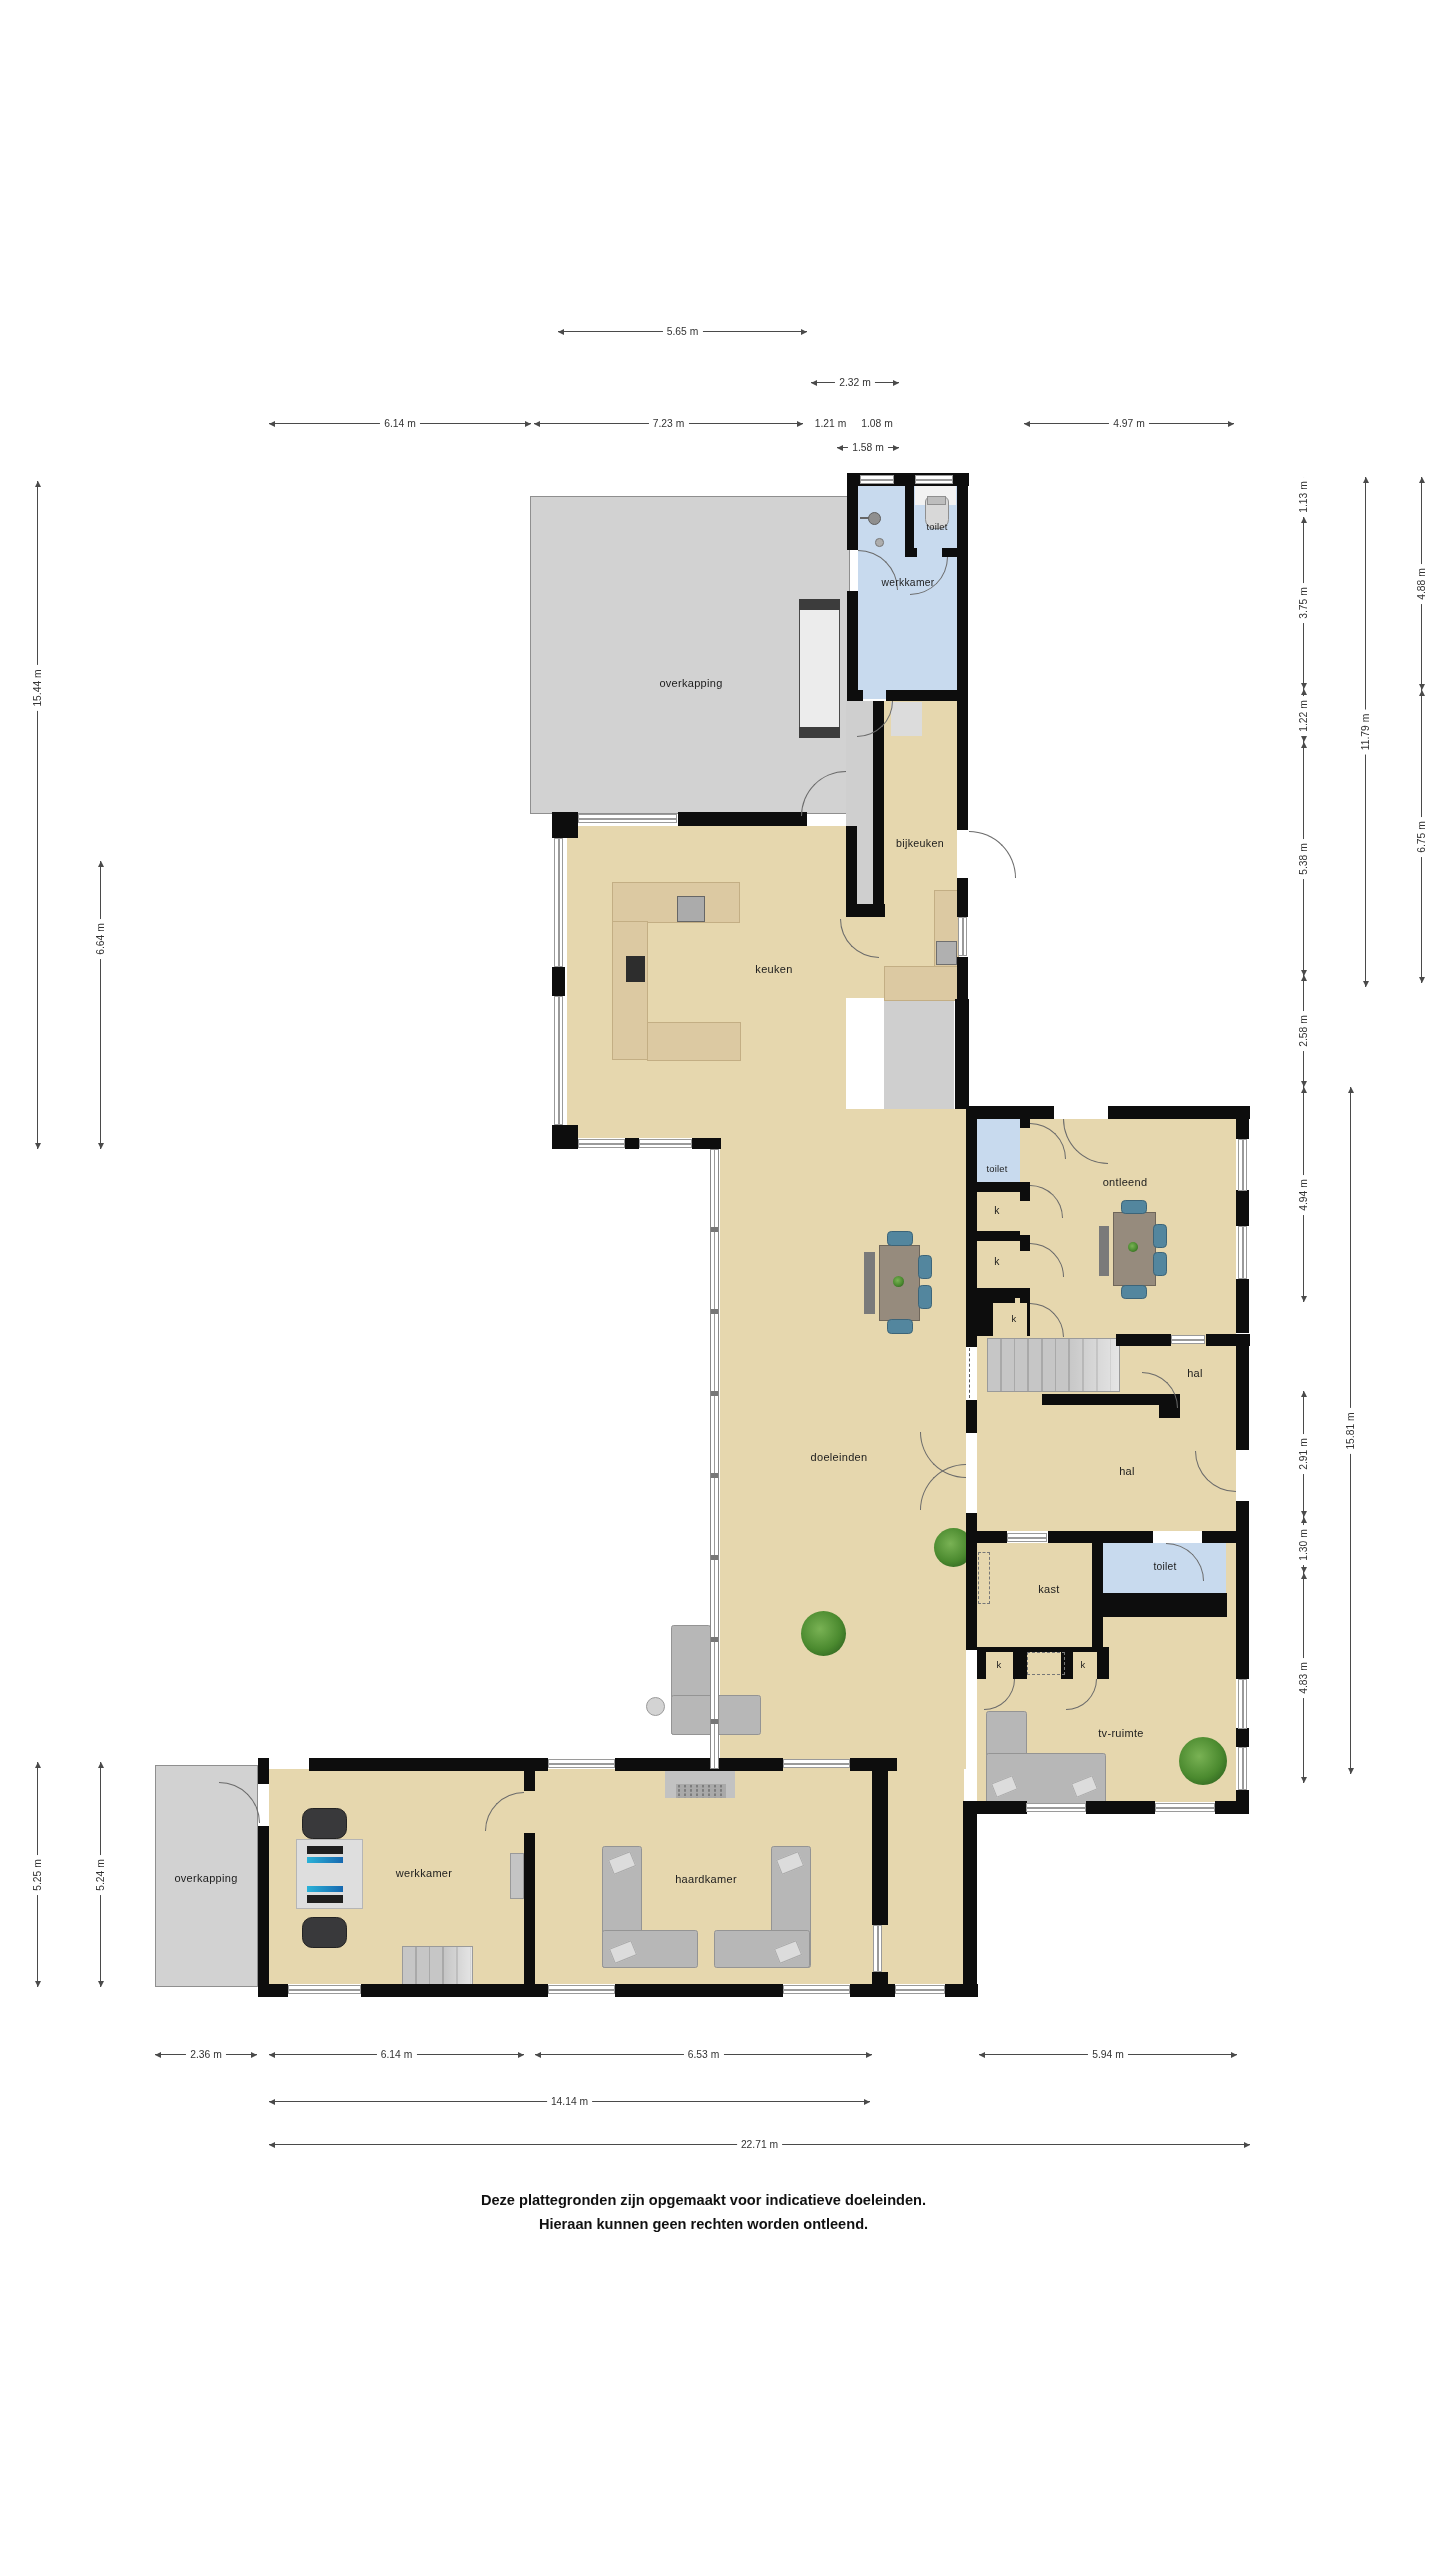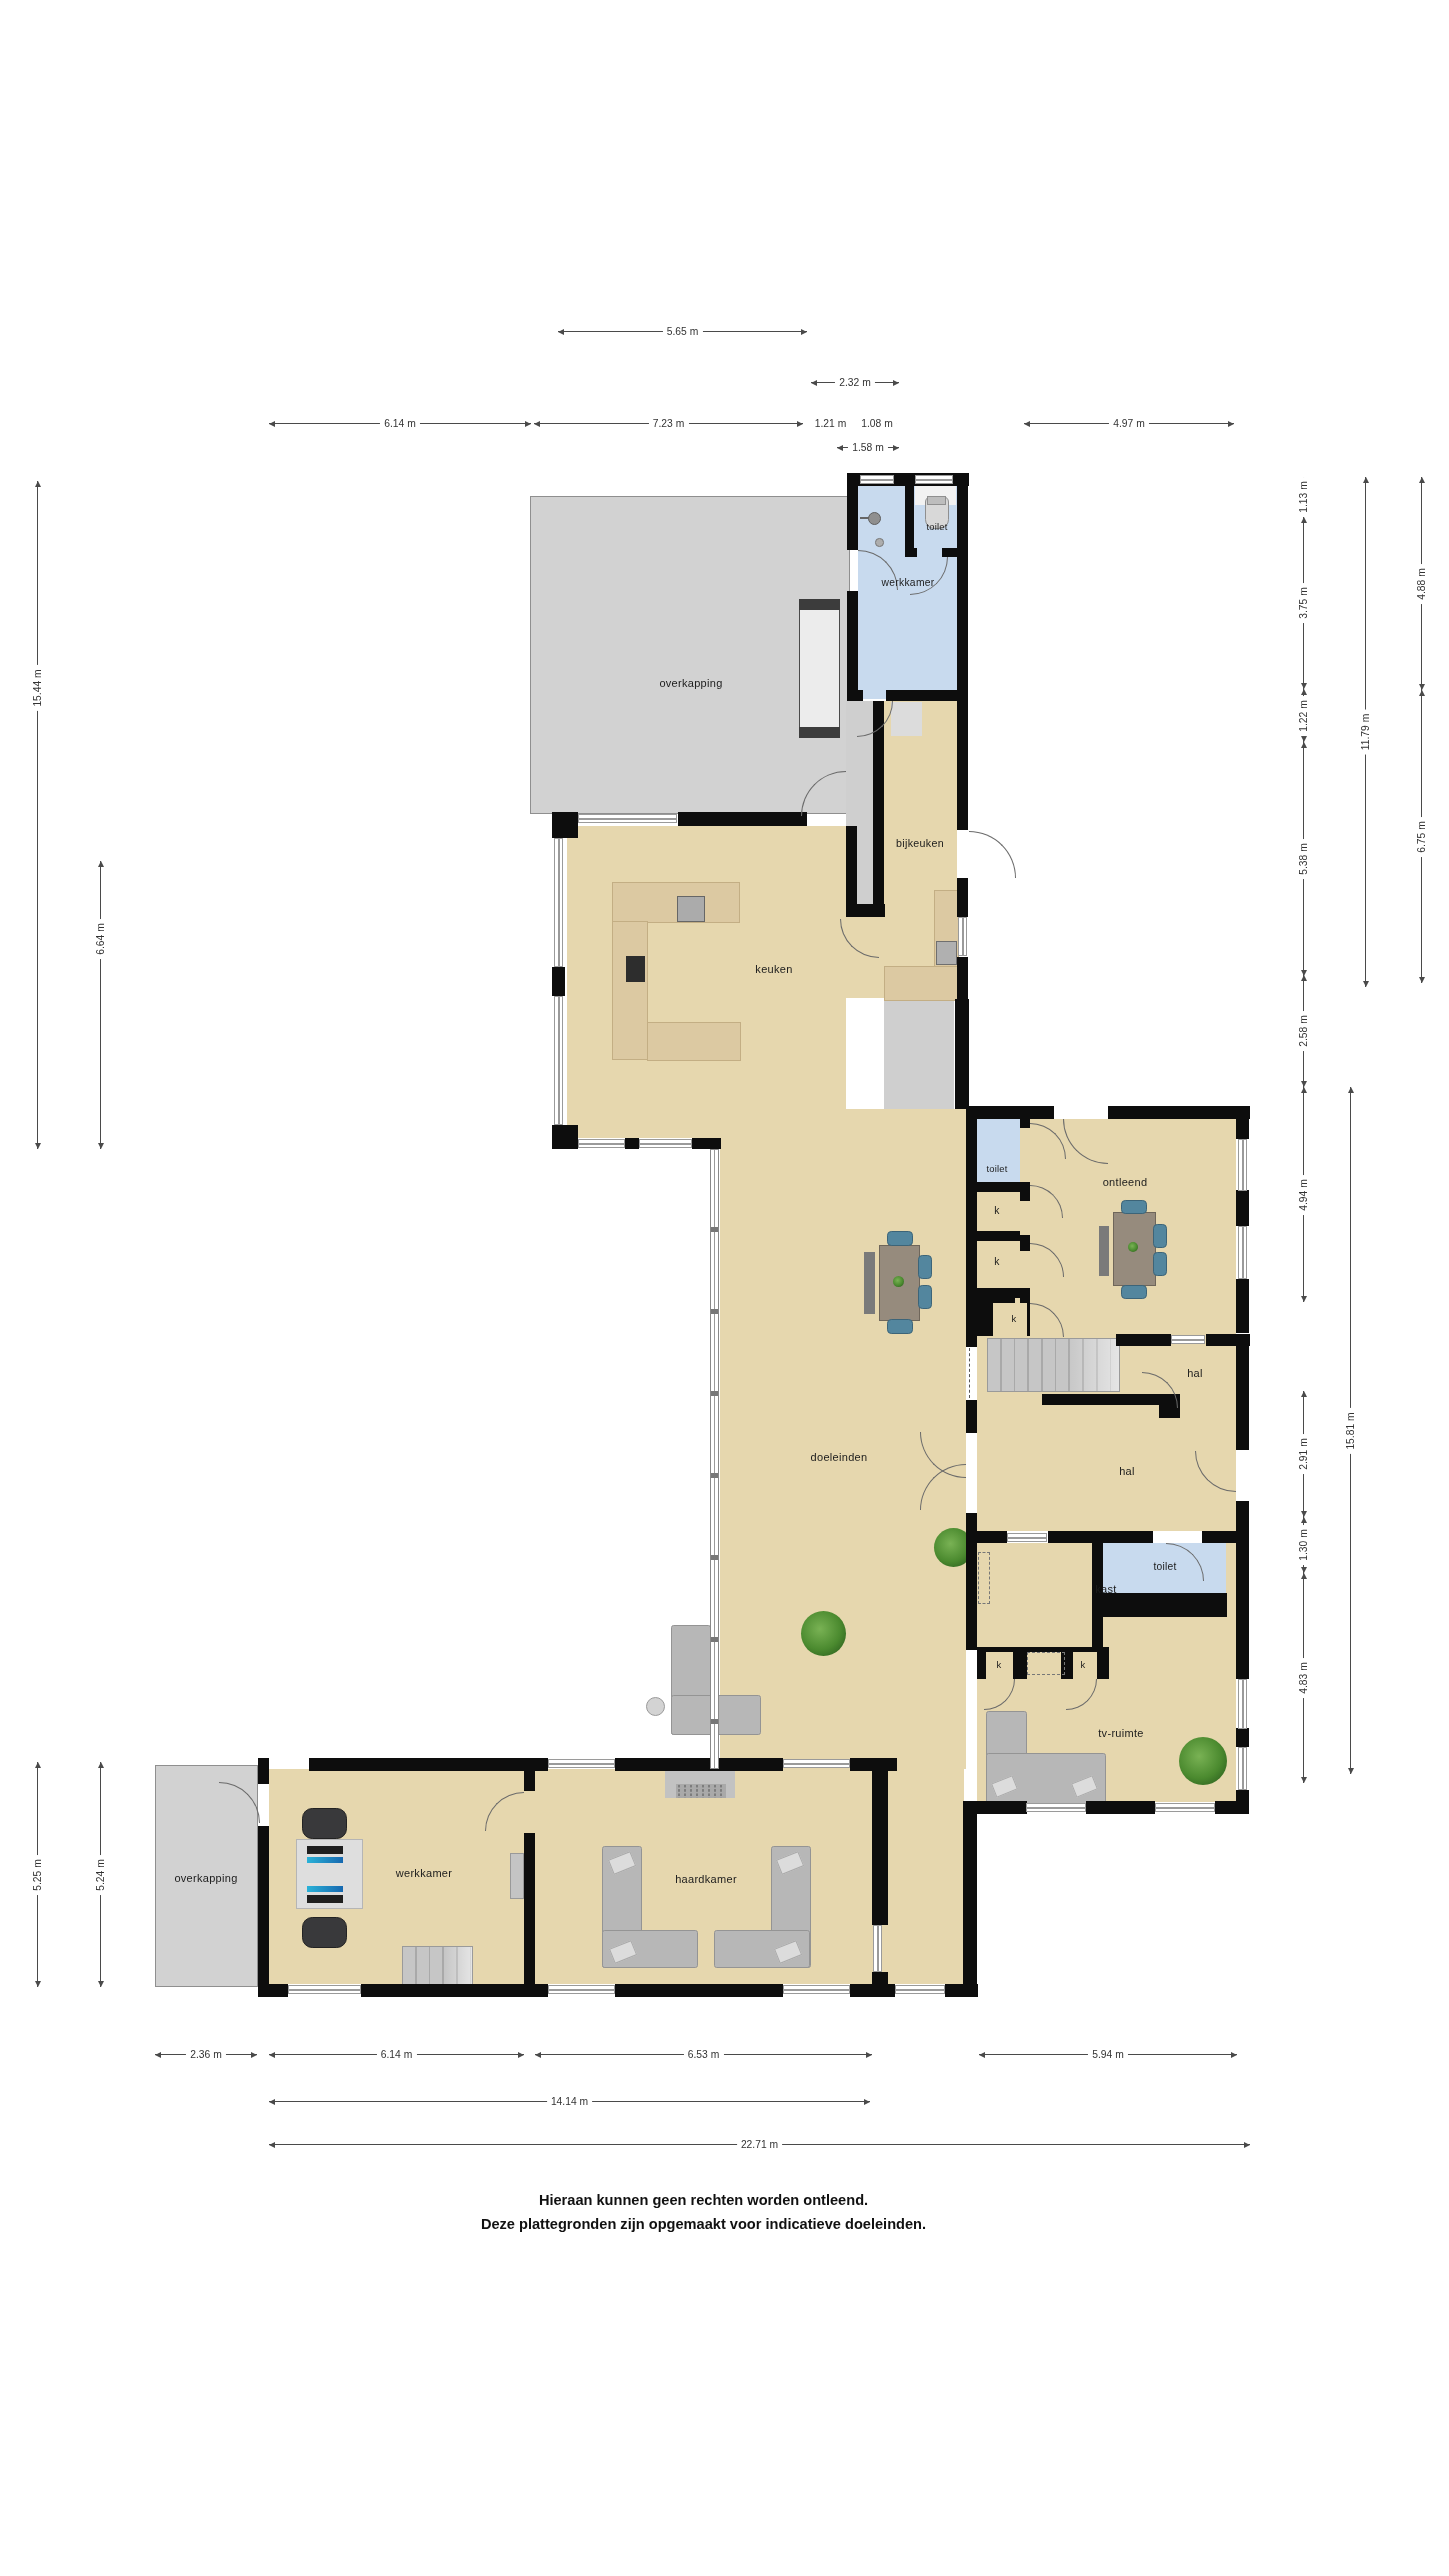--- a/index.html
+++ b/index.html
@@ -450,28 +450,28 @@
   <div class="lab" style="left:920px;top:843px;font-size:10.7px;">bijkeuken</div>
   <div class="lab" style="left:744px;top:969px;margin-left:30px;">keuken</div>
   <div class="lab" style="left:839px;top:1457px;">doeleinden</div>
   <div class="lab" style="left:1125px;top:1182px;">ontleend</div>
   <div class="lab sm" style="left:997px;top:1168px;">toilet</div>
   <div class="lab sm" style="left:997px;top:1210px;font-size:10.3px;">k</div>
   <div class="lab sm" style="left:997px;top:1261px;font-size:10.3px;">k</div>
   <div class="lab sm" style="left:1014px;top:1318px;">k</div>
   <div class="lab" style="left:1195px;top:1373px;">hal</div>
   <div class="lab" style="left:1127px;top:1471px;">hal</div>
-  <div class="lab" style="left:1106px;top:1589px;">kast</div>
+  <div class="lab" style="left:1049px;top:1589px;">kast</div>
   <div class="lab sm" style="left:1165px;top:1566px;font-size:10.3px;">toilet</div>
   <div class="lab sm" style="left:999px;top:1664px;">k</div>
   <div class="lab sm" style="left:1083px;top:1664px;">k</div>
   <div class="lab" style="left:1121px;top:1733px;">tv-ruimte</div>
   <div class="lab" style="left:424px;top:1873px;">werkkamer</div>
   <div class="lab" style="left:706px;top:1879px;">haardkamer</div>
   <div class="lab" style="left:206px;top:1878px;">overkapping</div>
 
   <div id="disclaimer">
+    <div>Deze plattegronden zijn opgemaakt voor indicatieve doeleinden.</div>
     <div>Hieraan kunnen geen rechten worden ontleend.</div>
-    <div>Deze plattegronden zijn opgemaakt voor indicatieve doeleinden.</div>
   </div>
 
 </div>
 
 
 </body></html>

